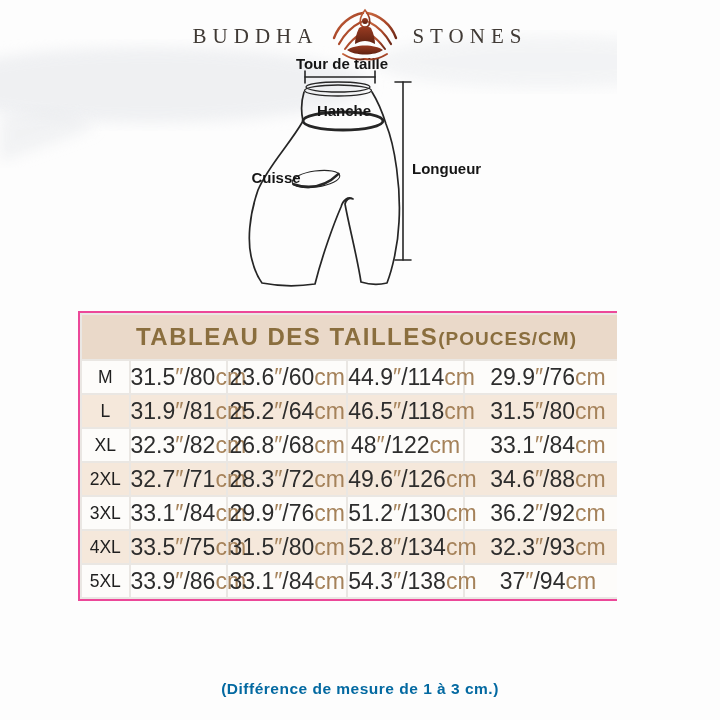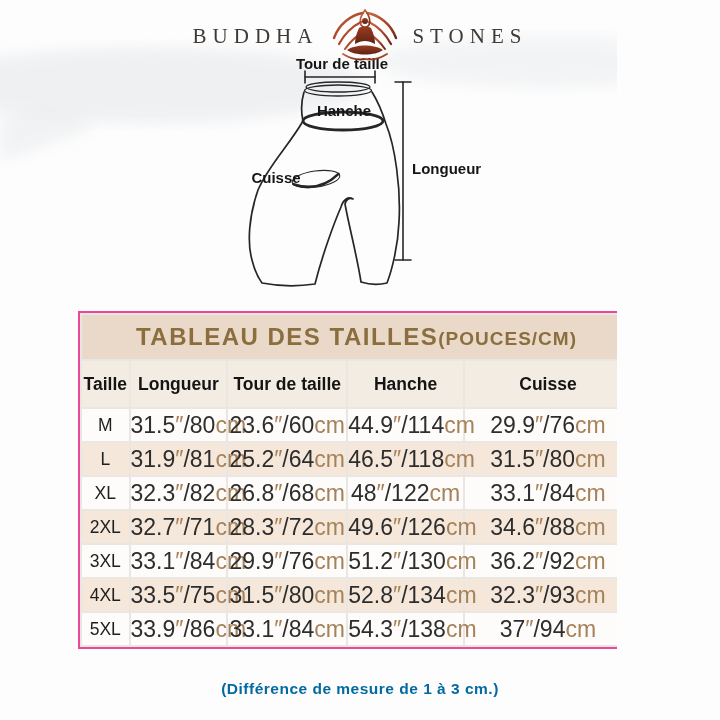--- a/index.html
+++ b/index.html
@@ -150,27 +150,20 @@
       <col style="width:8.6%">
         <col style="width:17.7%">
         <col style="width:21.8%">
         <col style="width:21.2%">
         <col style="width:30.7%">
     </colgroup>
     <tbody>
       <tr>
         <td class="title-cell" colspan="5"><span>TABLEAU DES TAILLES</span><span class="title-unit">(POUCES/CM)</span></td>
       </tr>
-      <tr>
-        <th class="col-head">Taille</th>
-        <th class="col-head">Longueur</th>
-        <th class="col-head">Tour de taille</th>
-        <th class="col-head">Hanche</th>
-        <th class="col-head">Cuisse</th>
-      </tr>
     <tr class="data-row">
           <td class="size-cell">M</td>
           <td class="meas-cell"><span class="n">31.5</span><span class="u">″</span><span class="n">/80</span><span class="u">cm</span></td>
           <td class="meas-cell"><span class="n">23.6</span><span class="u">″</span><span class="n">/60</span><span class="u">cm</span></td>
           <td class="meas-cell"><span class="n">44.9</span><span class="u">″</span><span class="n">/114</span><span class="u">cm</span></td>
           <td class="meas-cell"><span class="n">29.9</span><span class="u">″</span><span class="n">/76</span><span class="u">cm</span></td>
         </tr>
         <tr class="data-row alt">
           <td class="size-cell">L</td>
           <td class="meas-cell"><span class="n">31.9</span><span class="u">″</span><span class="n">/81</span><span class="u">cm</span></td>

